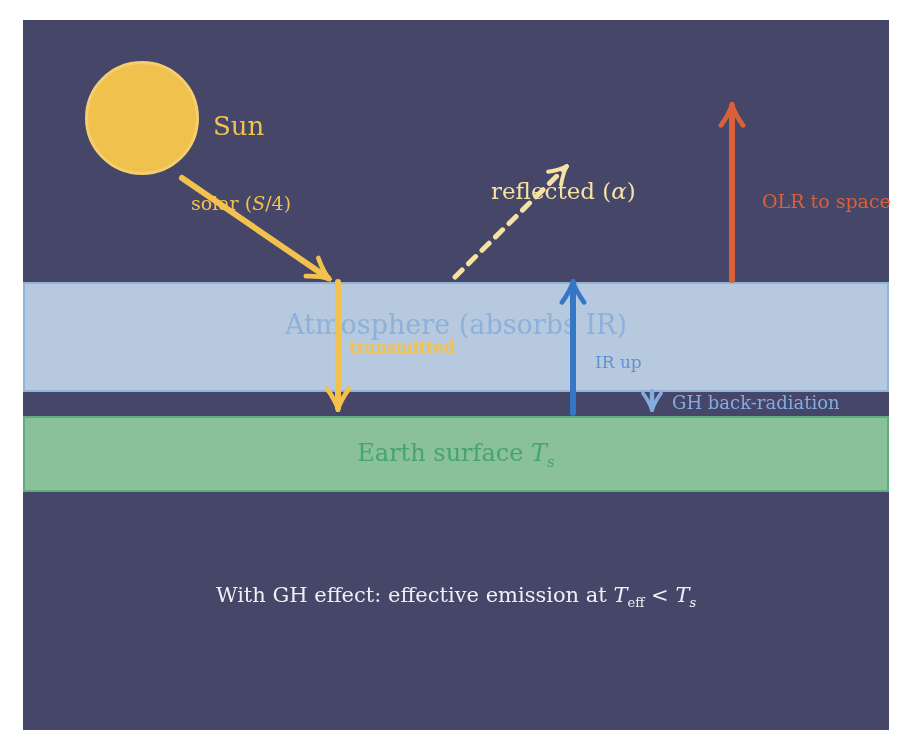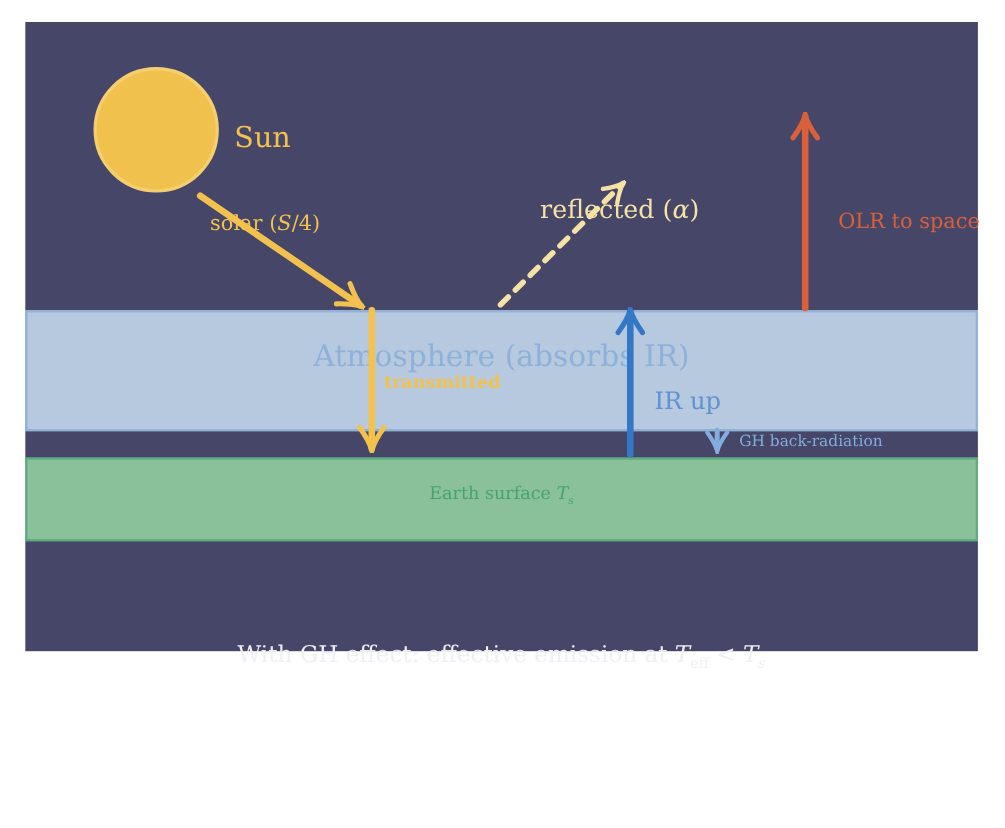--- a/index.html
+++ b/index.html
@@ -9,21 +9,21 @@
     height: 753px;
     background: #ffffff;
     font-family: "DejaVu Serif", "Liberation Serif", serif;
     overflow: hidden;
   }
   #figure {
     position: absolute;
     left: 23px;
     top: 20px;
     width: 866px;
-    height: 572px;
+    height: 710px;
   }
   .band {
     position: absolute;
     left: 0;
     width: 866px;
     box-sizing: border-box;
   }
   #atmosphere-band {
     top: 262px;
     height: 110px;
@@ -55,23 +55,23 @@
     left: 0;
     top: 0;
     z-index: 3;
   }
   #sun-label        { left: 190px; top: 92px;  font-size: 26px; }
   #solar-label      { left: 168px; top: 173px; font-size: 19px; }
   #reflected-label  { left: 468px; top: 158px; font-size: 23px; }
   #olr-label        { left: 729px; top: 171px; font-size: 19px; margin-left: 10px; }
   #atmosphere-label { top: 289px; font-size: 27px; }
   #transmitted-label{ left: 326px; top: 319px; font-size: 16px; font-weight: bold; }
-  #ir-up-label      { left: 572px; top: 333px; font-size: 22px; }
-  #gh-label         { left: 649px; top: 373px; font-size: 14px; }
-  #earth-label      { top: 420px; font-size: 16px; }
+  #ir-up-label      { left: 572px; top: 333px; font-size: 17px; }
+  #gh-label         { left: 649px; top: 373px; font-size: 18px; }
+  #earth-label      { top: 420px; font-size: 24px; }
   .equation         { font-size: 21px; }
   #equation-energy-balance { top: 516px; }
   #equation-gh-effect      { top: 563px; }
   sub.small, sup.small {
     font-size: 0.62em;
   }
   .stack {
     display: inline-flex;
     flex-direction: column;
     align-items: flex-start;

